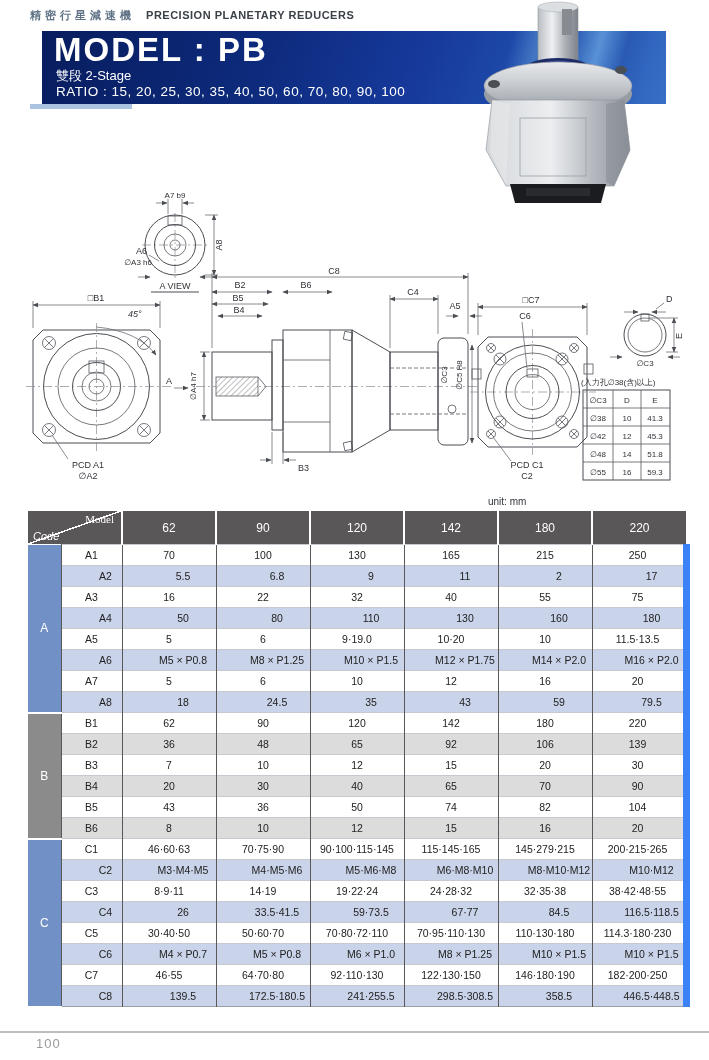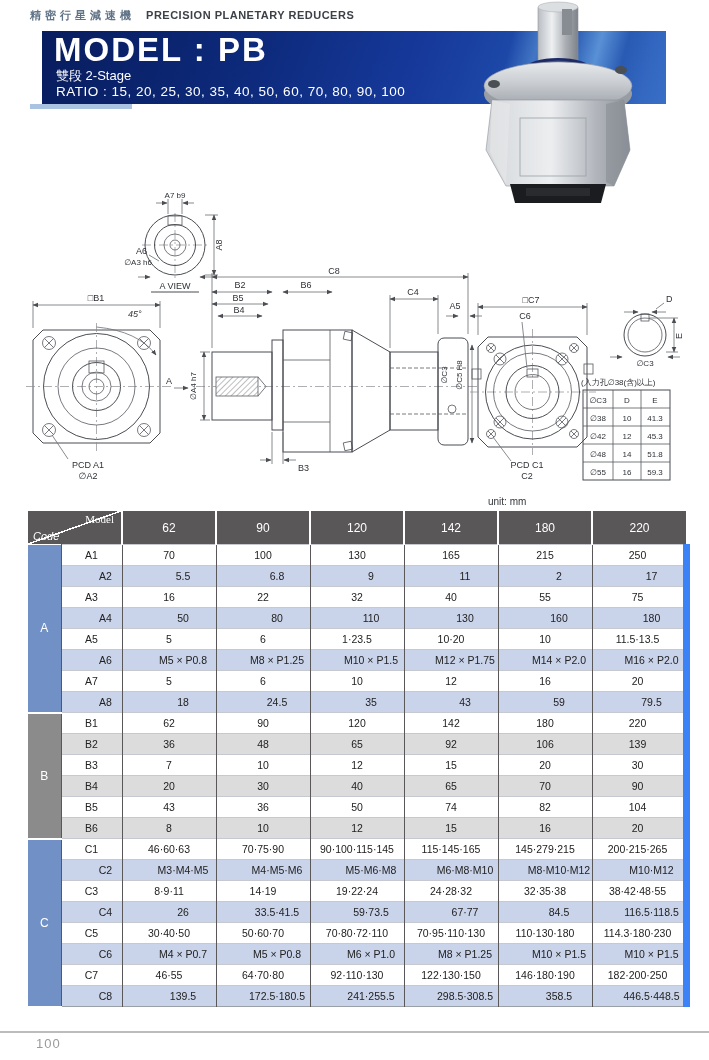--- a/index.html
+++ b/index.html
@@ -393,21 +393,21 @@
           <td class="val">80</td>
           <td class="val">110</td>
           <td class="val">130</td>
           <td class="val">160</td>
           <td class="val">180</td>
         </tr>
         <tr>
           <td class="code">A5</td>
           <td class="val">5</td>
           <td class="val">6</td>
-          <td class="val">1·23.5</td>
+          <td class="val">9·19.0</td>
           <td class="val">10·20</td>
           <td class="val">10</td>
           <td class="val">11.5·13.5</td>
         </tr>
         <tr class="tint-blue">
           <td class="code">A6</td>
           <td class="val">M5 × P0.8</td>
           <td class="val">M8 × P1.25</td>
           <td class="val">M10 × P1.5</td>
           <td class="val">M12 × P1.75</td>

